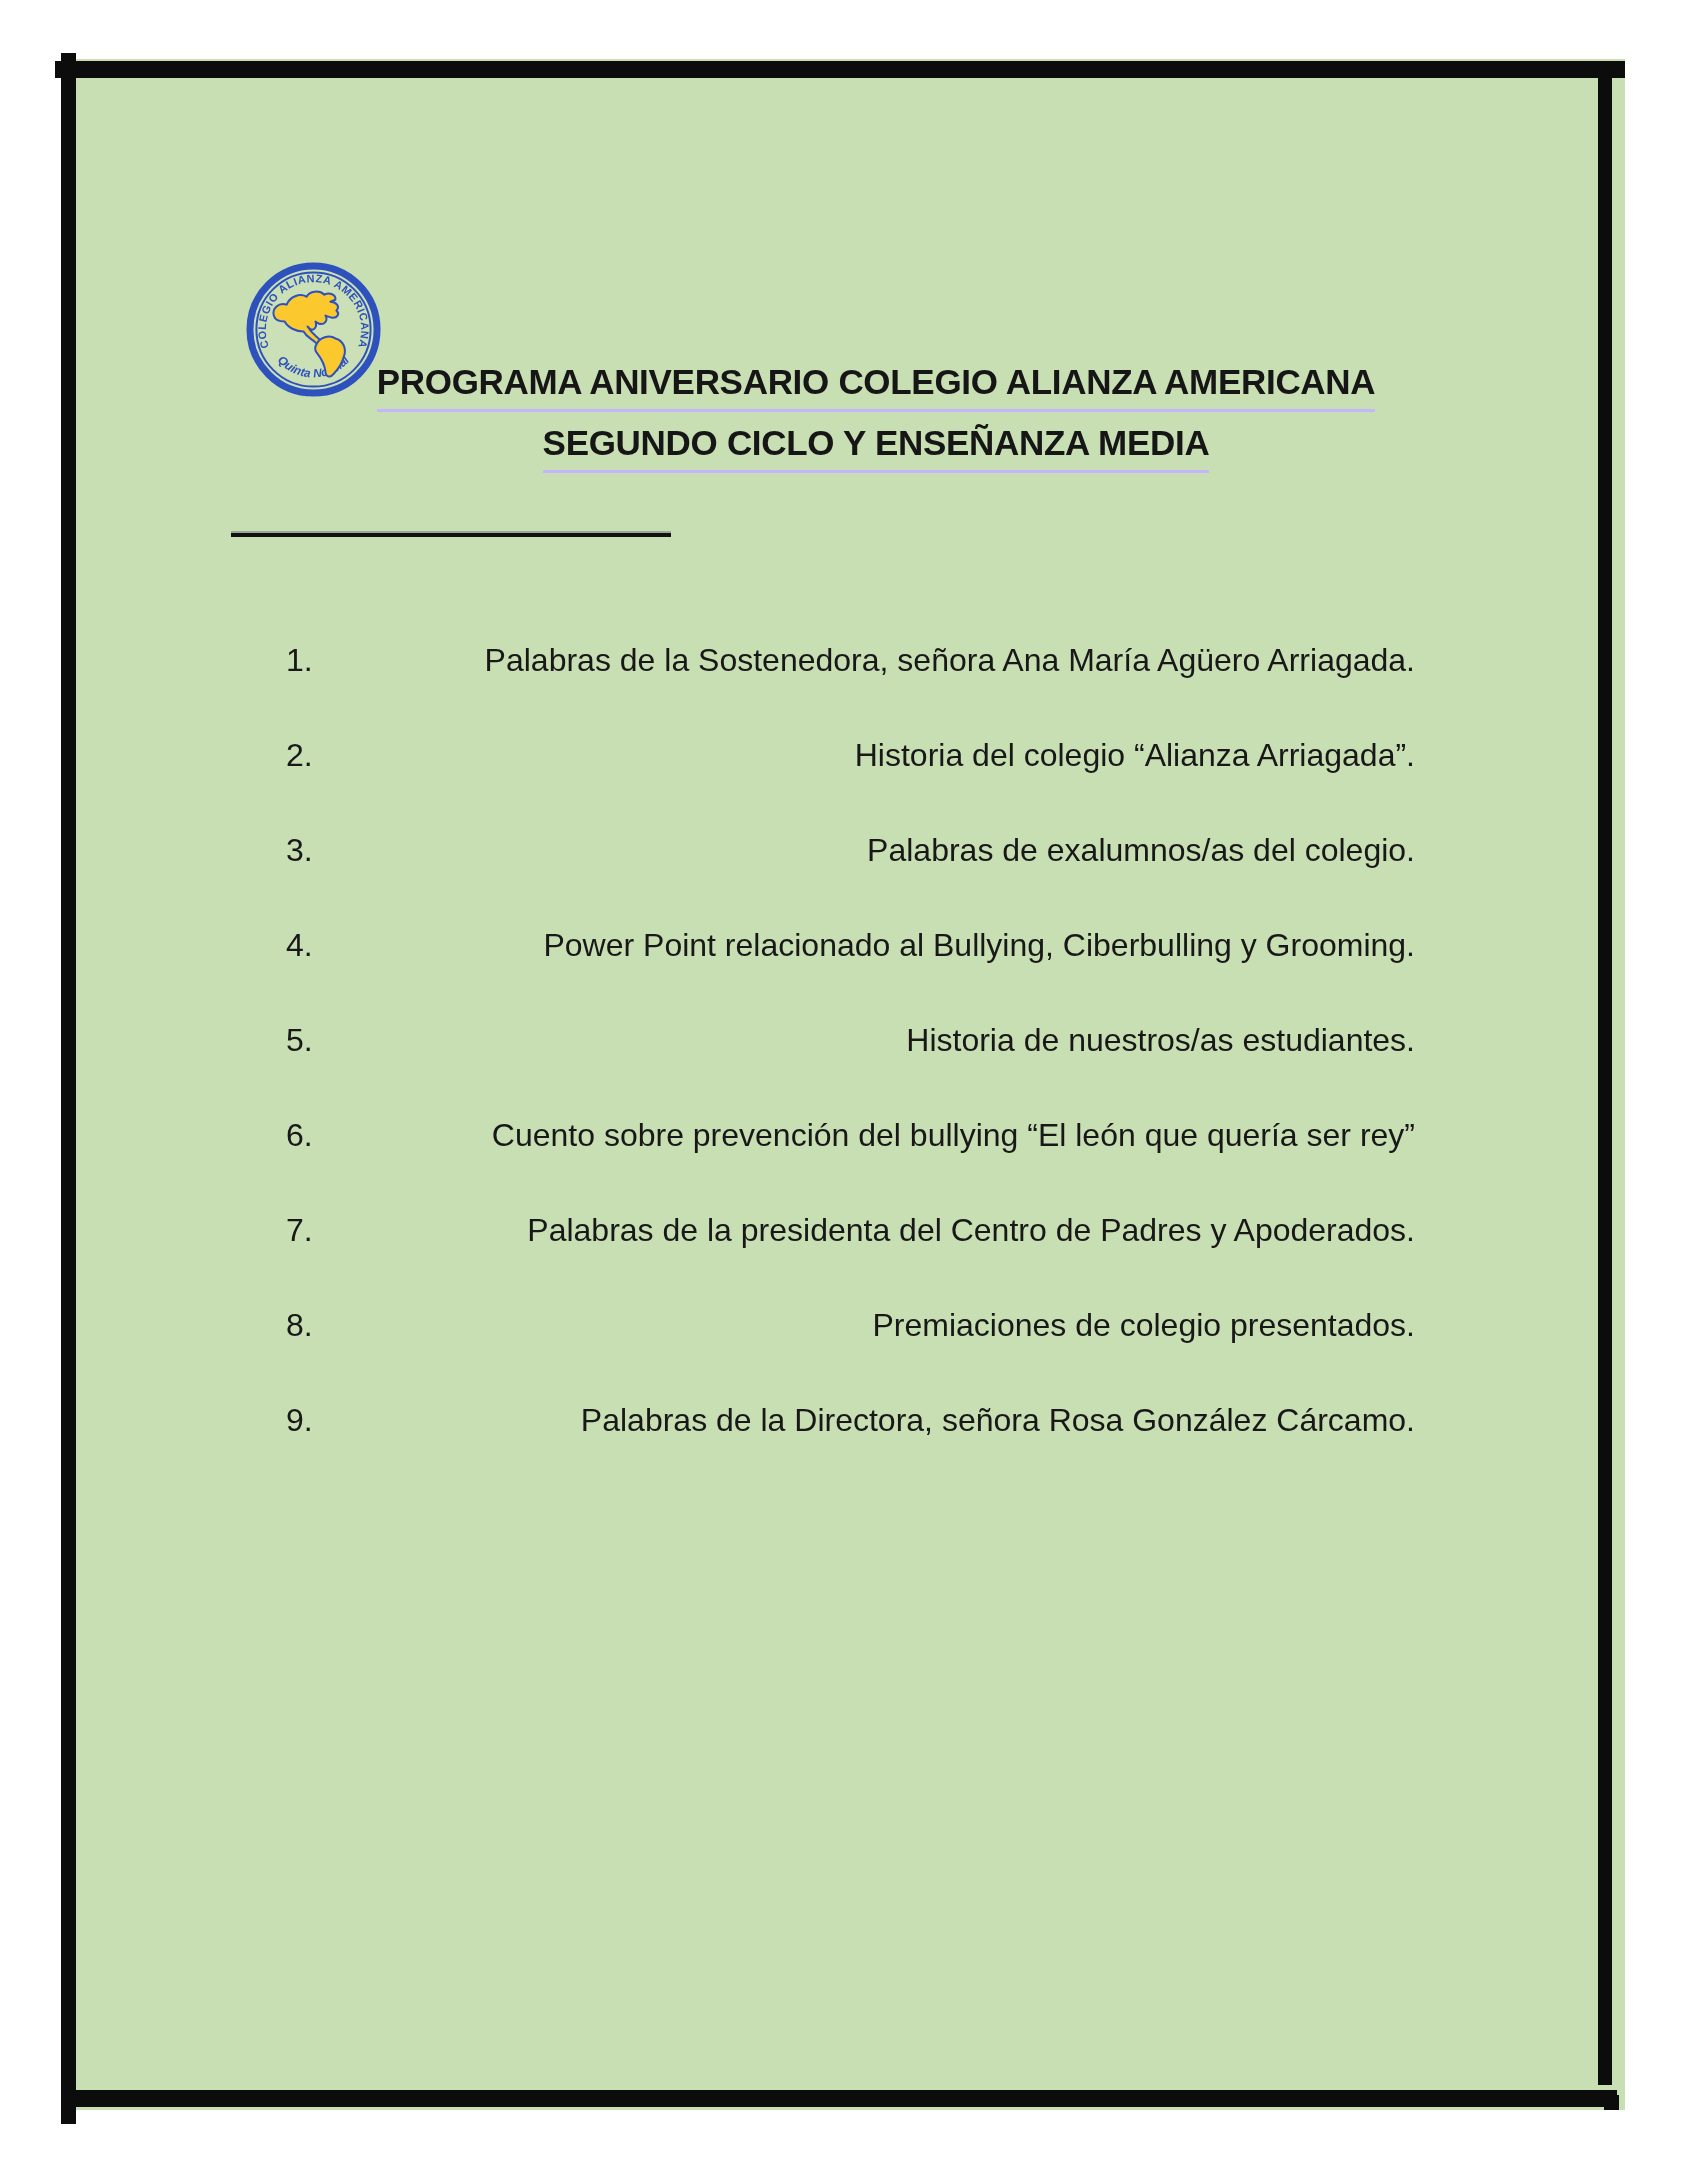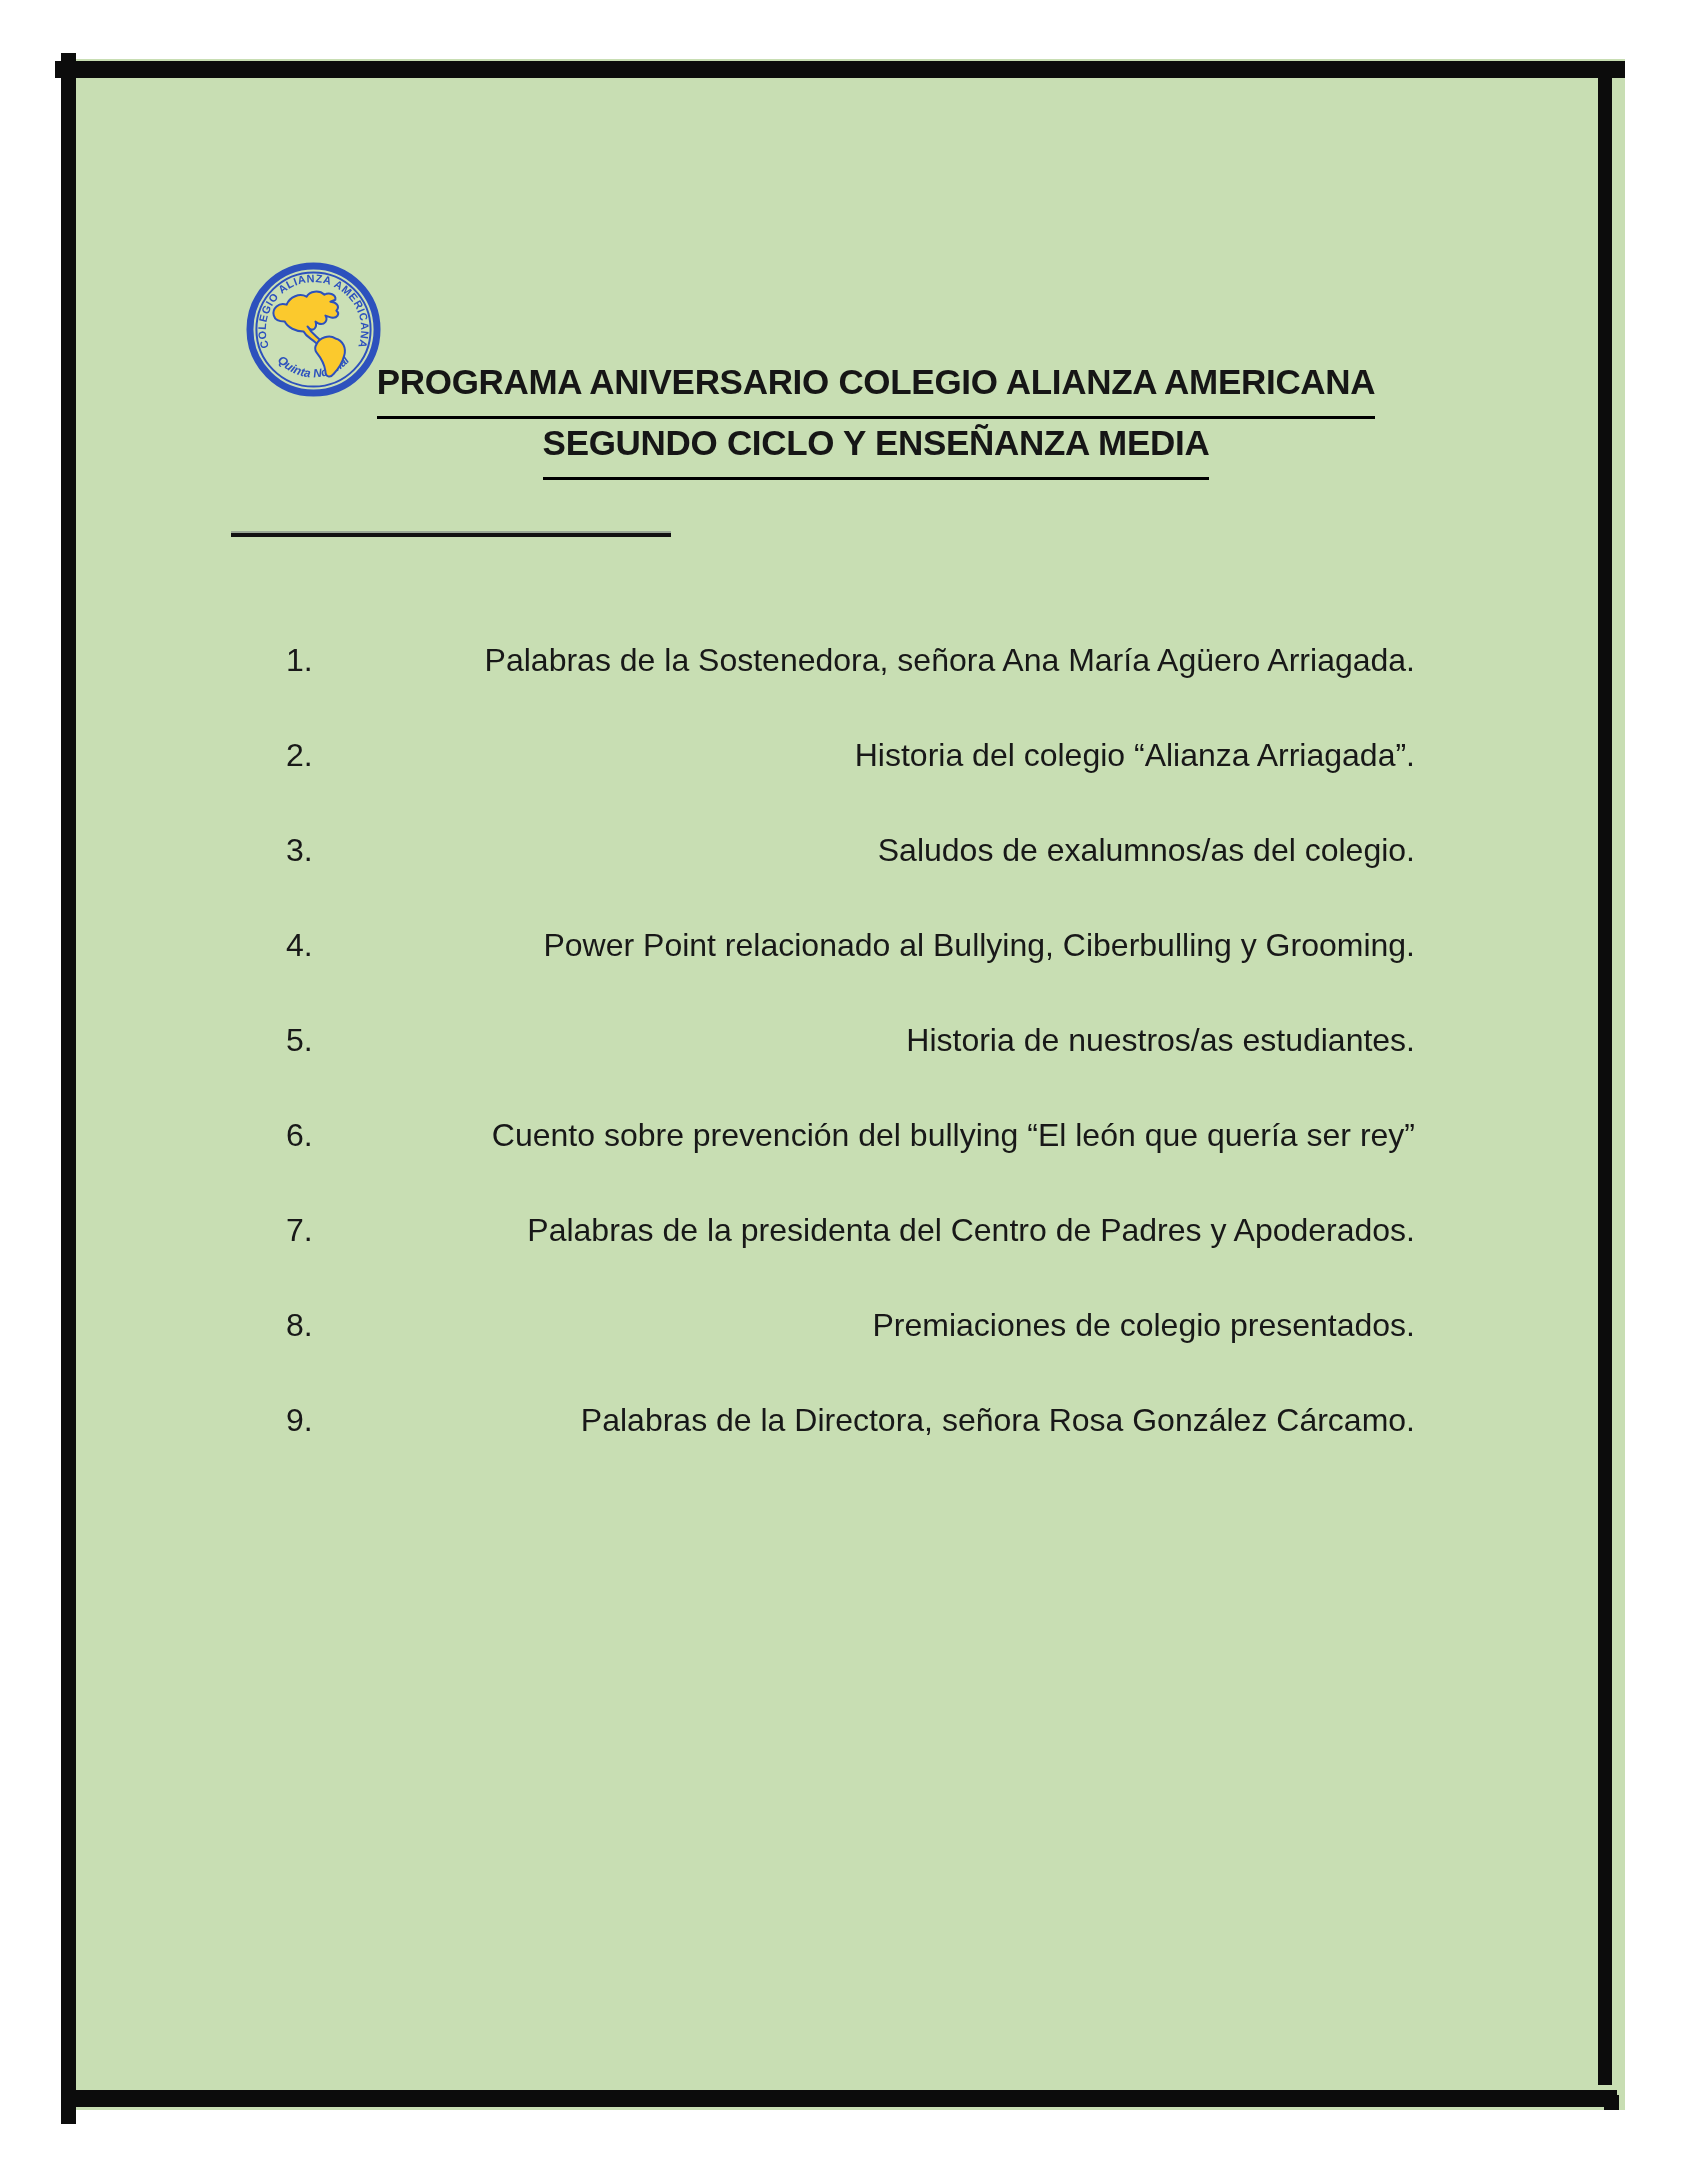--- a/index.html
+++ b/index.html
@@ -51,22 +51,22 @@
     color: #161616;
     font-weight: bold;
     font-size: 35px;
     letter-spacing: -0.3px;
     line-height: 44px;
   }
   .title-1 { top: 360px; }
   .title-2 { top: 421px; }
   .title-line .u {
     display: inline-block;
-    border-bottom: 3px solid #000000;
-    padding-bottom: 12px;
+    border-bottom: 3px solid #c4b5fd;
+    padding-bottom: 5px;
   }
 
   .divider {
     position: absolute;
     left: 231px;
     top: 531px;
     width: 440px;
     height: 4px;
     background: #111111;
     border-top: 2px solid #9aa796;
@@ -150,21 +150,21 @@
     <li>
       <span class="num">1.</span>
       <span class="txt">Palabras de la Sostenedora, señora Ana María Agüero Arriagada.</span>
     </li>
     <li>
       <span class="num">2.</span>
       <span class="txt">Historia del colegio “Alianza Arriagada”.</span>
     </li>
     <li>
       <span class="num">3.</span>
-      <span class="txt">Saludos de exalumnos/as del colegio.</span>
+      <span class="txt">Palabras de exalumnos/as del colegio.</span>
     </li>
     <li>
       <span class="num">4.</span>
       <span class="txt">Power Point relacionado al Bullying, Ciberbulling y Grooming.</span>
     </li>
     <li>
       <span class="num">5.</span>
       <span class="txt">Historia de nuestros/as estudiantes.</span>
     </li>
     <li>

